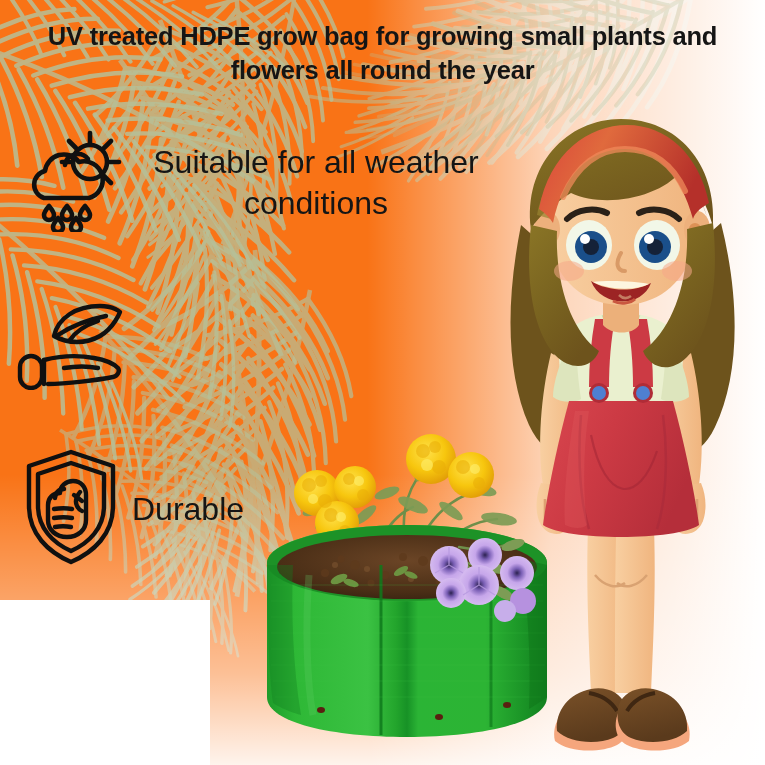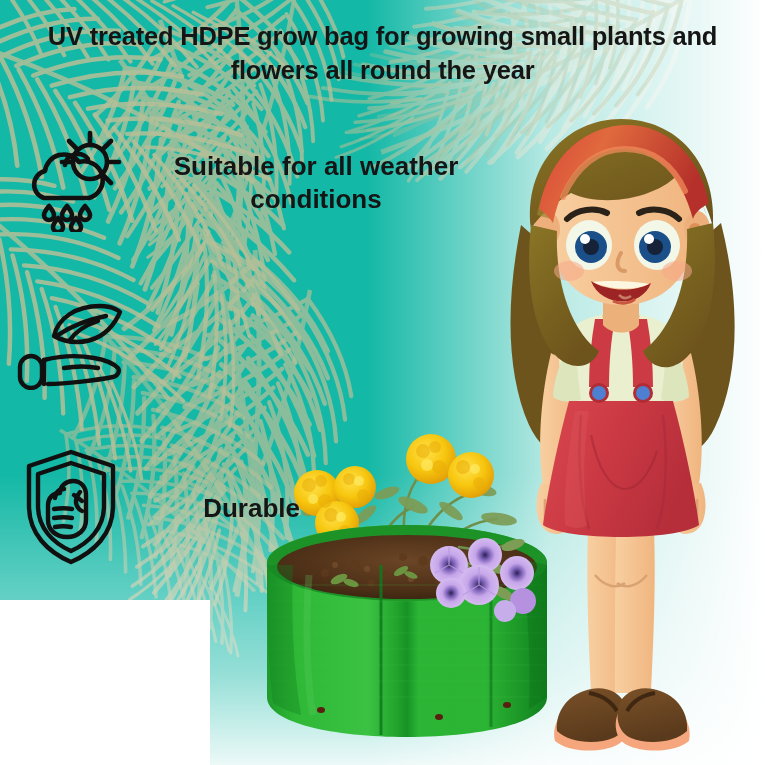--- a/index.html
+++ b/index.html
@@ -5,21 +5,21 @@
   html, body {
     margin: 0;
     padding: 0;
     background: #ffffff;
   }
   #poster {
     position: relative;
     width: 765px;
     height: 765px;
     overflow: hidden;
-    background: #14b8a6;
+    background: #f97316;
     font-family: "Liberation Sans", sans-serif;
   }
 
   
   .bg-layer {
     position: absolute;
     inset: 0;
     z-index: 0;
     pointer-events: none;
   }
@@ -44,35 +44,35 @@
     position: absolute;
     z-index: 6;
     display: flex;
     align-items: center;
   }
   .feature .ficon {
     flex: 0 0 auto;
     display: block;
   }
   .feature .ftext {
-    font-size: 26px;
-    font-weight: 700;
+    font-size: 32px;
+    font-weight: 400;
     line-height: 1.28;
     color: #151515;
     text-align: center;
   }
 
   #feature-weather  { left: 22px;  top: 130px; width: 470px; }
   #feature-weather .ftext  { width: 340px; margin-left: 24px; }
 
   #feature-light    { left: 14px;  top: 298px; width: 470px; }
   #feature-light .ftext    { width: 340px; margin-left: 28px; }
 
   #feature-durable  { left: 24px;  top: 448px; width: 300px; }
-  #feature-durable .ftext  { width: 160px; margin-left: 22px; text-align: right; }
+  #feature-durable .ftext  { width: 160px; margin-left: 14px; text-align: left; }
 
   
   .art { position: absolute; z-index: 4; }
   #grow-bag-art { left: 255px; top: 415px; }
   #girl-art     { left: 485px; top: 105px; }
 </style>
 </head>
 <body>
 
 <div id="poster">

